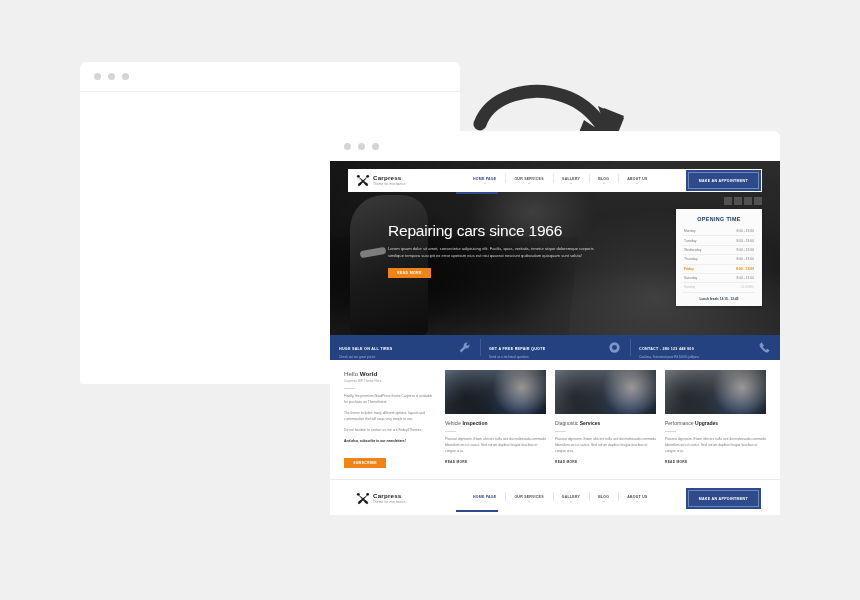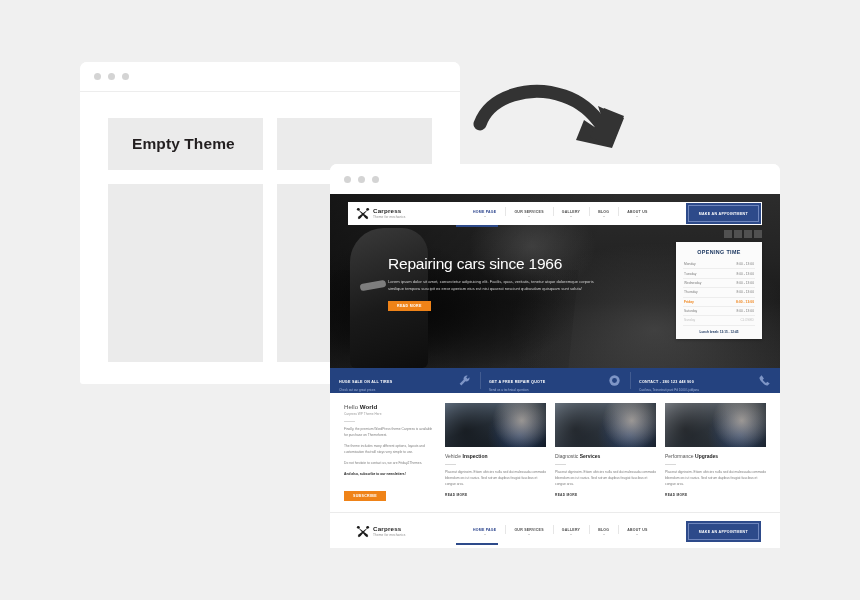--- a/index.html
+++ b/index.html
@@ -24,21 +24,21 @@
   .empty-grid { display: grid; grid-template-columns: 1fr 1fr; gap: 14px 14px; }
   .block { background: #ebebeb; }
   .block.head { height: 52px; display: flex; align-items: center; padding-left: 24px; }
   .block.tall { height: 178px; }
   .empty-title { font-size: 15.5px; font-weight: 700; color: #231f20; letter-spacing: .1px; }
 
   
   #arrow { position: absolute; left: 472px; top: 80px; width: 160px; height: 72px; }
 
   
-  #win-right { left: 330px; top: 164px; width: 450px; height: 372px;
+  #win-right { left: 330px; top: 131px; width: 450px; height: 372px;
                box-shadow: 0 0 0 0 rgba(0,0,0,0); }
   #win-right .win-bar { height: 30px; }
   .site { position: relative; width: 450px; height: 354px; overflow: hidden; background: #fff; }
 
   
   .hero { position: relative; height: 174px; background:
       linear-gradient(180deg,#2c2c2c 0%,#232323 38%,#1b1b1b 62%,#2a2a2a 100%);
       overflow: hidden; }
   .hero::before { content:""; position:absolute; inset:0;
       background:
@@ -155,30 +155,20 @@
 <body>
 
 <div id="stage">
 
   <div class="win" id="win-left">
     <div class="win-bar">
       <span class="dot"></span>
       <span class="dot"></span>
       <span class="dot"></span>
     </div>
-    <div class="empty-body">
-      <div class="empty-grid">
-        <div class="block head">
-          <span class="empty-title">Empty Theme</span>
-        </div>
-        <div class="block head"></div>
-        <div class="block tall"></div>
-        <div class="block tall"></div>
-      </div>
-    </div>
   </div>
 
   <svg id="arrow" viewBox="0 0 160 72">
     <path d="M8 44 C 18 16, 58 4, 92 16 C 110 22, 122 34, 130 46" stroke="#333333" stroke-width="13" fill="none" stroke-linecap="round"></path>
     <path d="M112 40 L136 56 L126 26 L152 38 L140 68 L104 60 Z" fill="#333333"></path>
     <path d="M132 28 L152 36 L139 66 L118 57 Z" fill="#333333"></path>
   </svg>
 
   <div class="win" id="win-right">
     <div class="win-bar">

